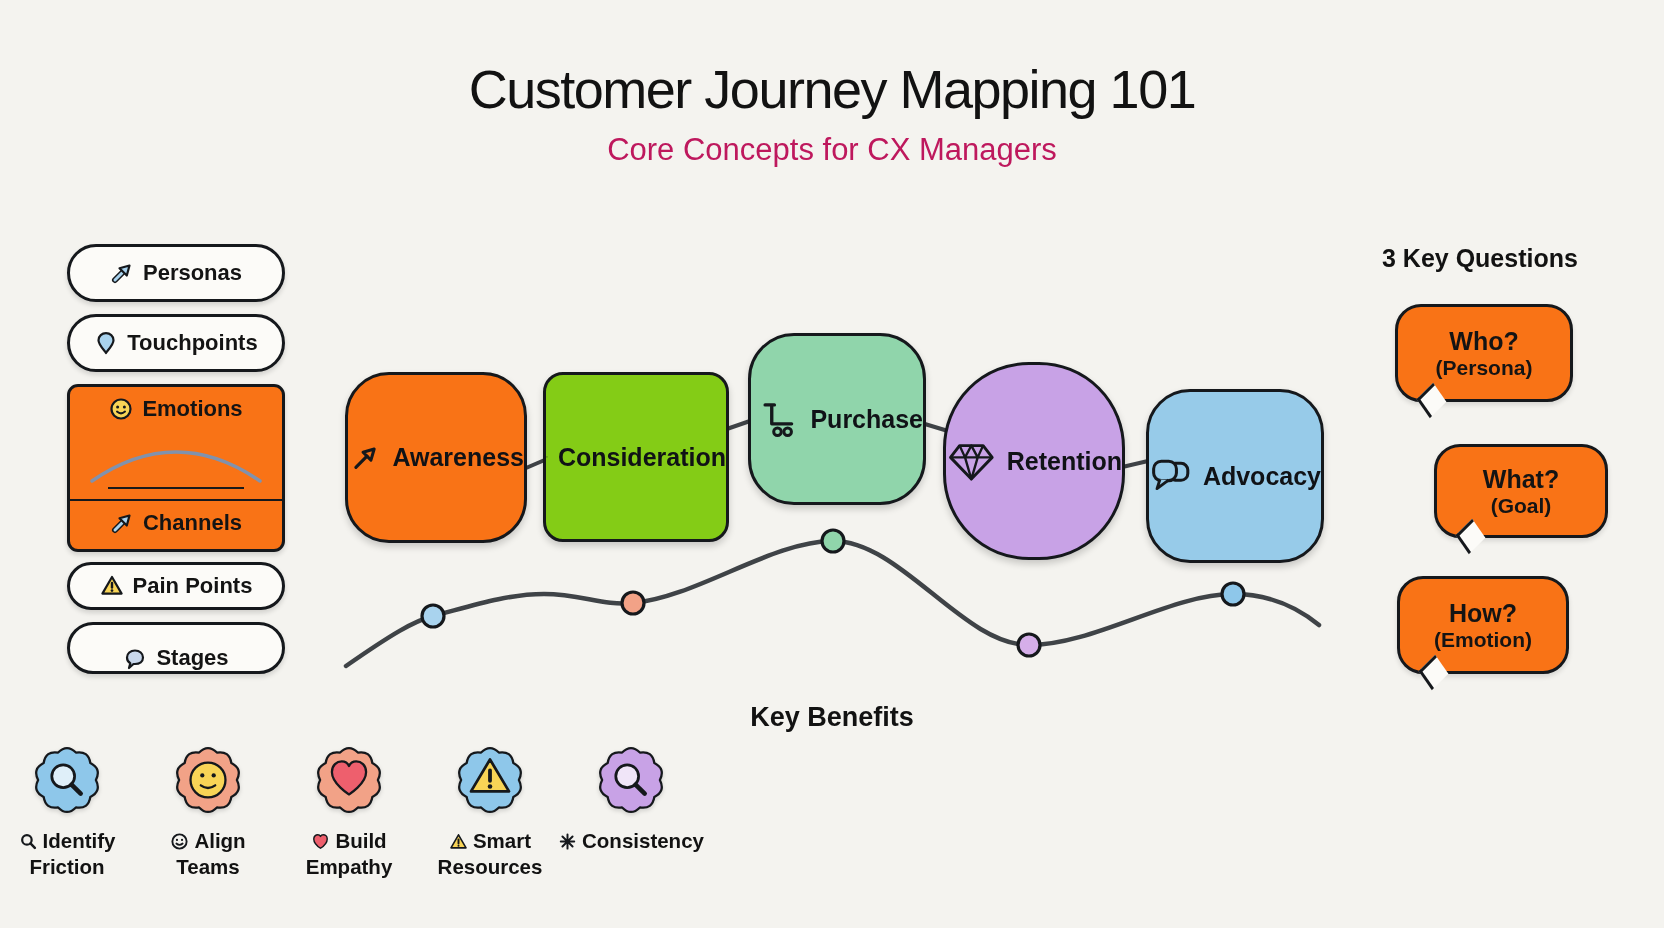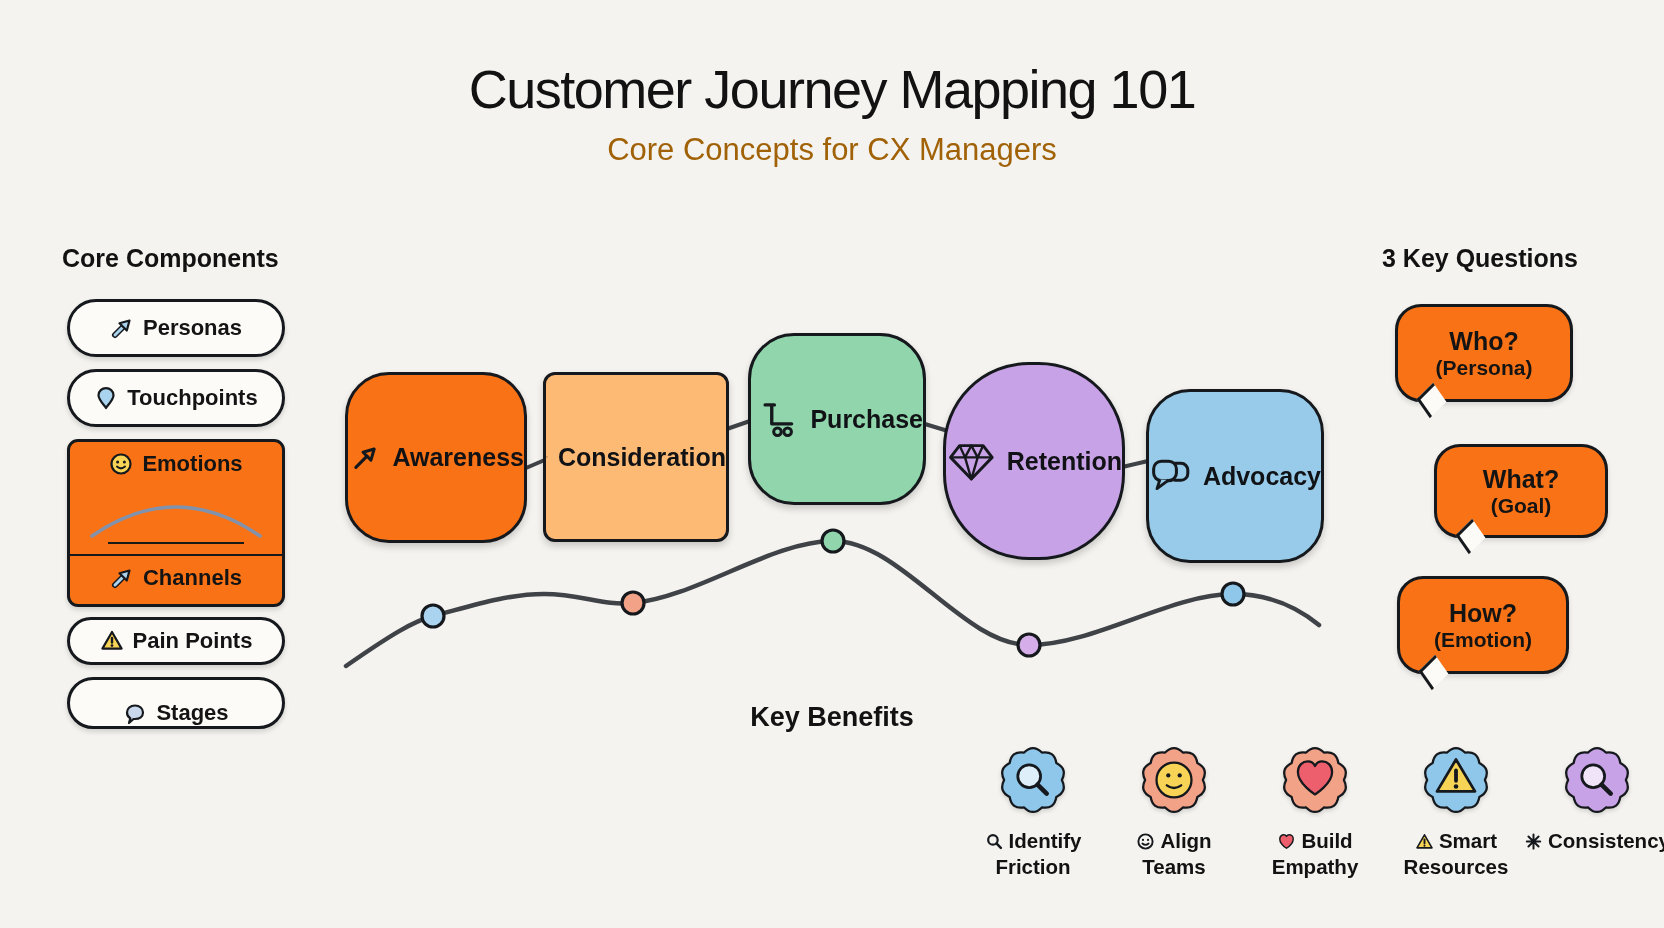--- a/index.html
+++ b/index.html
@@ -10,21 +10,21 @@
     font-family:"Liberation Sans", sans-serif;
     color:#141414;
   }
   
   .title{
     position:absolute; top:58px; left:0; width:100%; text-align:center;
     font-size:54px; font-weight:normal; letter-spacing:-1.5px; color:#121212;
   }
   .subtitle{
     position:absolute; top:132px; left:0; width:100%; text-align:center;
-    font-size:31px; color:#a16207;
+    font-size:31px; color:#be185d;
   }
   
   .section-heading{ font-size:25px; font-weight:bold; color:#121212; }
   
   .core-components{ position:absolute; left:58px; top:244px; width:236px; }
   .core-components .section-heading{ margin:0 0 26px 4px; }
   .pill{
     position:relative; display:flex; align-items:center; justify-content:center; gap:9px;
     background:#fcfbf8; border:3px solid #15181c; border-radius:34px;
     box-shadow:0 3px 5px rgba(0,0,0,.14); margin:0 auto 12px auto; width:212px;
@@ -58,21 +58,21 @@
     content:""; position:absolute; bottom:-13px; left:22px; width:20px; height:20px;
     background:#fcfbf8; border-left:3.5px solid #15181c; border-bottom:3.5px solid #15181c;
     transform:rotate(55deg) skewX(10deg);
   }
   .q-line1{ font-size:25px; font-weight:bold; }
   .q-line2{ font-size:21px; font-weight:bold; }
   
   .key-benefits-heading{ position:absolute; left:0; top:702px; width:100%; text-align:center; font-size:27px; }
   .benefits-row{
     position:absolute; left:0; top:742px; width:100%;
-    display:flex; justify-content:flex-end; gap:7px;
+    display:flex; justify-content:flex-start; gap:7px;
   }
   .benefit{ width:134px; display:flex; flex-direction:column; align-items:center; }
   .badge{ filter:drop-shadow(0 2px 2px rgba(0,0,0,.15)); }
   .benefit-label{
     margin-top:10px; width:120px; text-align:center;
     font-size:20.5px; font-weight:bold; line-height:1.25; color:#121212;
   }
   .benefit-label.wide{ width:152px; }
   .mini-icon{ vertical-align:-3px; margin-right:5px; }
 </style>
@@ -91,21 +91,20 @@
     <path d="M1118 468 L1148 461" stroke="#3f4347" stroke-width="4" stroke-linecap="round"></path>
     <path fill="none" stroke="#3f4347" stroke-width="4.5" stroke-linecap="round" d="M346 666 C392 634 414 621 433 616 C468 607 506 594 544 594 C582 594 602 606 633 603 C697 597 772 541 833 541 C901 541 963 645 1029 645 C1094 645 1171 594 1233 594 C1269 594 1297 607 1319 625"></path>
     <circle cx="433" cy="616" r="11" stroke="#15181c" stroke-width="3.2" fill="#a9d3ee"></circle>
     <circle cx="633" cy="603" r="11" stroke="#15181c" stroke-width="3.2" fill="#f2a287"></circle>
     <circle cx="833" cy="541" r="11" stroke="#15181c" stroke-width="3.2" fill="#90d5ab"></circle>
     <circle cx="1029" cy="645" r="11" stroke="#15181c" stroke-width="3.2" fill="#d5aee9"></circle>
     <circle cx="1233" cy="594" r="11" stroke="#15181c" stroke-width="3.2" fill="#8ec7ea"></circle>
   </svg>
 
   <div class="core-components">
-    <div class="section-heading">Core Components</div>
 
     <div class="pill" style="height:52px;">
       <svg class="pill-icon" width="24" height="24" viewBox="0 0 24 24">
         <path d="M5 19 L12.5 11.5" stroke="#15181c" stroke-width="6" stroke-linecap="round" fill="none"></path>
         <path d="M5 19 L12.5 11.5" stroke="#a9d3ee" stroke-width="3" stroke-linecap="round" fill="none"></path>
         <polygon points="19.5,4.5 9.5,7.2 16.8,14.5" fill="#a9d3ee" stroke="#15181c" stroke-width="2.2" stroke-linejoin="round"></polygon>
       </svg>
       <span class="pill-label">Personas</span>
     </div>
 
@@ -159,21 +158,21 @@
   </div>
 
   <div class="stage-box" style="left: 345px; top: 372px; width: 176px; height: 165px; border-radius: 44px; background-color: #f97316;">
     <svg width="52" height="52" viewBox="0 0 48 48">
       <path d="M11 37 L26.5 21.5" stroke="#15181c" stroke-width="4.4" stroke-linecap="round" fill="none"></path>
       <path d="M36.5 11.5 L21 16 L32 27 Z" fill="none" stroke="#15181c" stroke-width="4.2" stroke-linejoin="round"></path>
     </svg>
     <div class="stage-label">Awareness</div>
   </div>
 
-  <div class="stage-box" style="left: 543px; top: 372px; width: 180px; height: 164px; border-radius: 12px; background-color: #fdba74;">
+  <div class="stage-box" style="left: 543px; top: 372px; width: 180px; height: 164px; border-radius: 20px; background-color: #84cc16;">
     <svg width="48" height="44" viewBox="0 0 48 44">
       <circle cx="24" cy="21" r="15.5" fill="none" stroke="#15181c" stroke-width="3.2"></circle>
       <path d="M15.5 17 Q18.5 13.5 21.5 17" fill="none" stroke="#15181c" stroke-width="2.6" stroke-linecap="round"></path>
       <path d="M26.5 17 Q29.5 13.5 32.5 17" fill="none" stroke="#15181c" stroke-width="2.6" stroke-linecap="round"></path>
       <path d="M16.5 25.5 Q24 32 31.5 25.5" fill="none" stroke="#15181c" stroke-width="2.8" stroke-linecap="round"></path>
     </svg>
     <div class="stage-label">Consideration</div>
   </div>
 
   <div class="stage-box" style="left: 748px; top: 333px; width: 172px; height: 166px; border-radius: 46px; background-color: rgb(144, 213, 171);">

